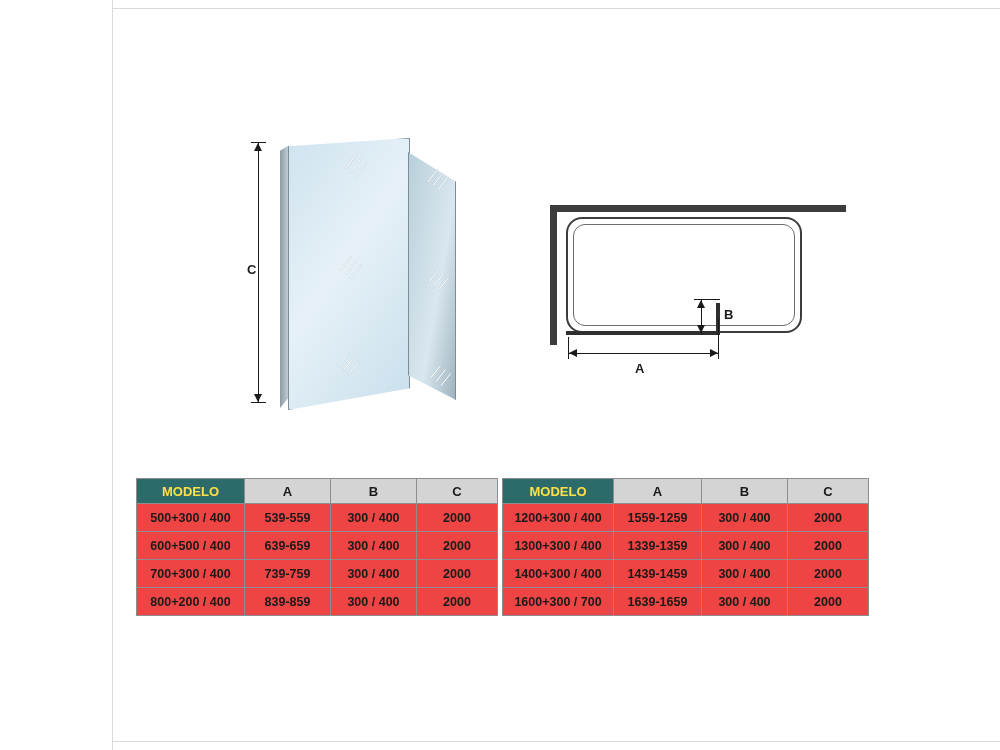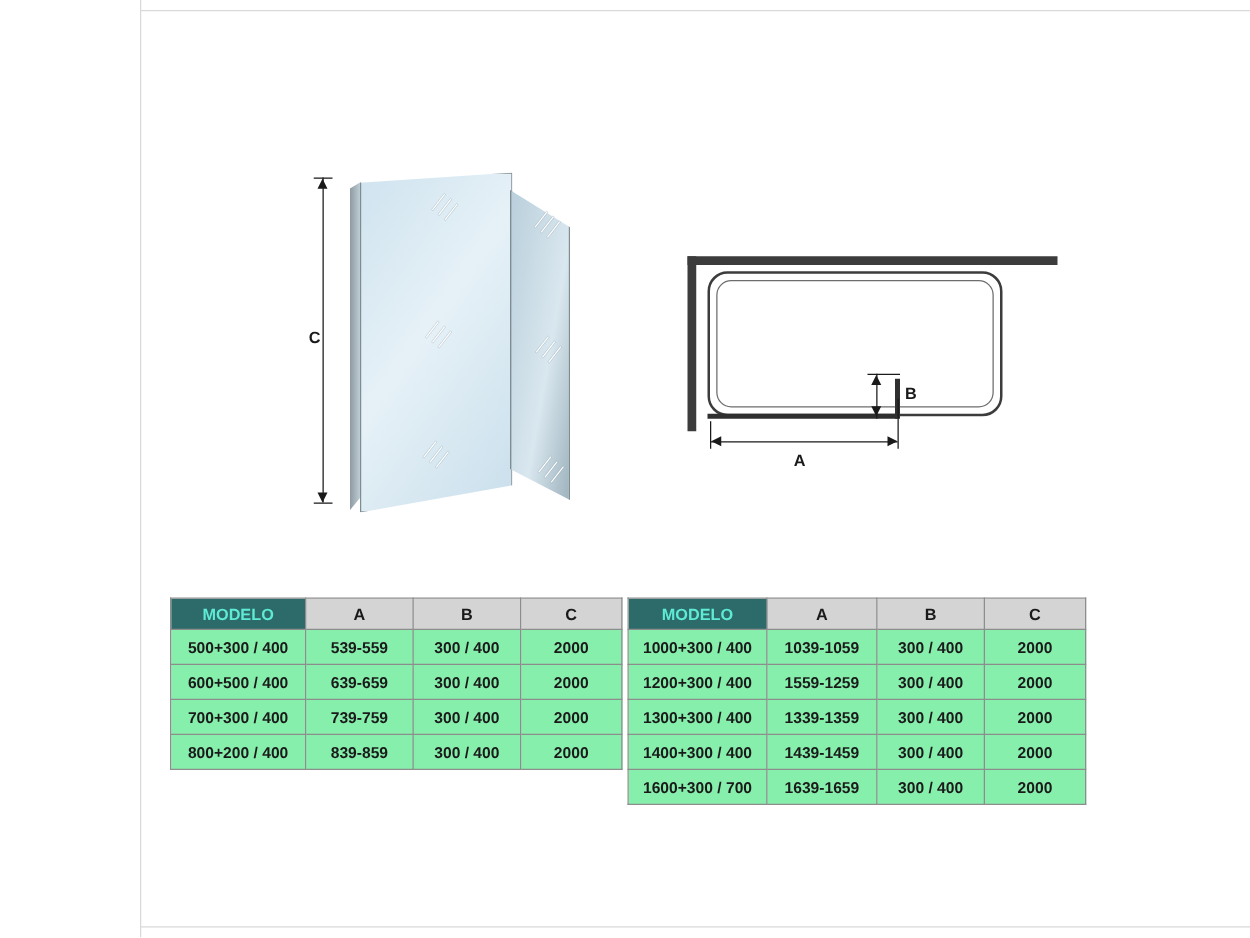--- a/index.html
+++ b/index.html
@@ -257,32 +257,32 @@
   }
   .spec-table th,
   .spec-table td {
     border: 1px solid #8d8d8d;
     text-align: center;
     font-weight: bold;
     white-space: nowrap;
   }
   .spec-table thead th {
     background: #2d6b6b;
-    color: #5eead4;
+    color: #fde047;
     height: 22px;
     font-size: 13px;
     border: 1px solid #8d8d8d;
   }
   .spec-table thead th.plain {
     background: #d4d4d4;
     color: #1a1a1a;
   }
   .spec-table tbody td {
     height: 25px;
-    background: #86efac;
+    background: #ef4444;
   }
   #table-left { left: 136px; top: 478px; }
   #table-right { left: 502px; top: 478px; }
   #table-left th:nth-child(1), #table-left td:nth-child(1) { width: 105px; }
   #table-left th:nth-child(2), #table-left td:nth-child(2) { width: 83px; }
   #table-left th:nth-child(3), #table-left td:nth-child(3) { width: 83px; }
   #table-left th:nth-child(4), #table-left td:nth-child(4) { width: 78px; }
   #table-right th:nth-child(1), #table-right td:nth-child(1) { width: 108px; }
   #table-right th:nth-child(2), #table-right td:nth-child(2) { width: 85px; }
   #table-right th:nth-child(3), #table-right td:nth-child(3) { width: 83px; }
@@ -404,26 +404,20 @@
     <thead>
       <tr>
         <th>MODELO</th>
         <th class="plain">A</th>
         <th class="plain">B</th>
         <th class="plain">C</th>
       </tr>
     </thead>
     <tbody>
       <tr>
-        <td>1000+300 / 400</td>
-        <td>1039-1059</td>
-        <td>300 / 400</td>
-        <td>2000</td>
-      </tr>
-      <tr>
         <td>1200+300 / 400</td>
         <td>1559-1259</td>
         <td>300 / 400</td>
         <td>2000</td>
       </tr>
       <tr>
         <td>1300+300 / 400</td>
         <td>1339-1359</td>
         <td>300 / 400</td>
         <td>2000</td>

